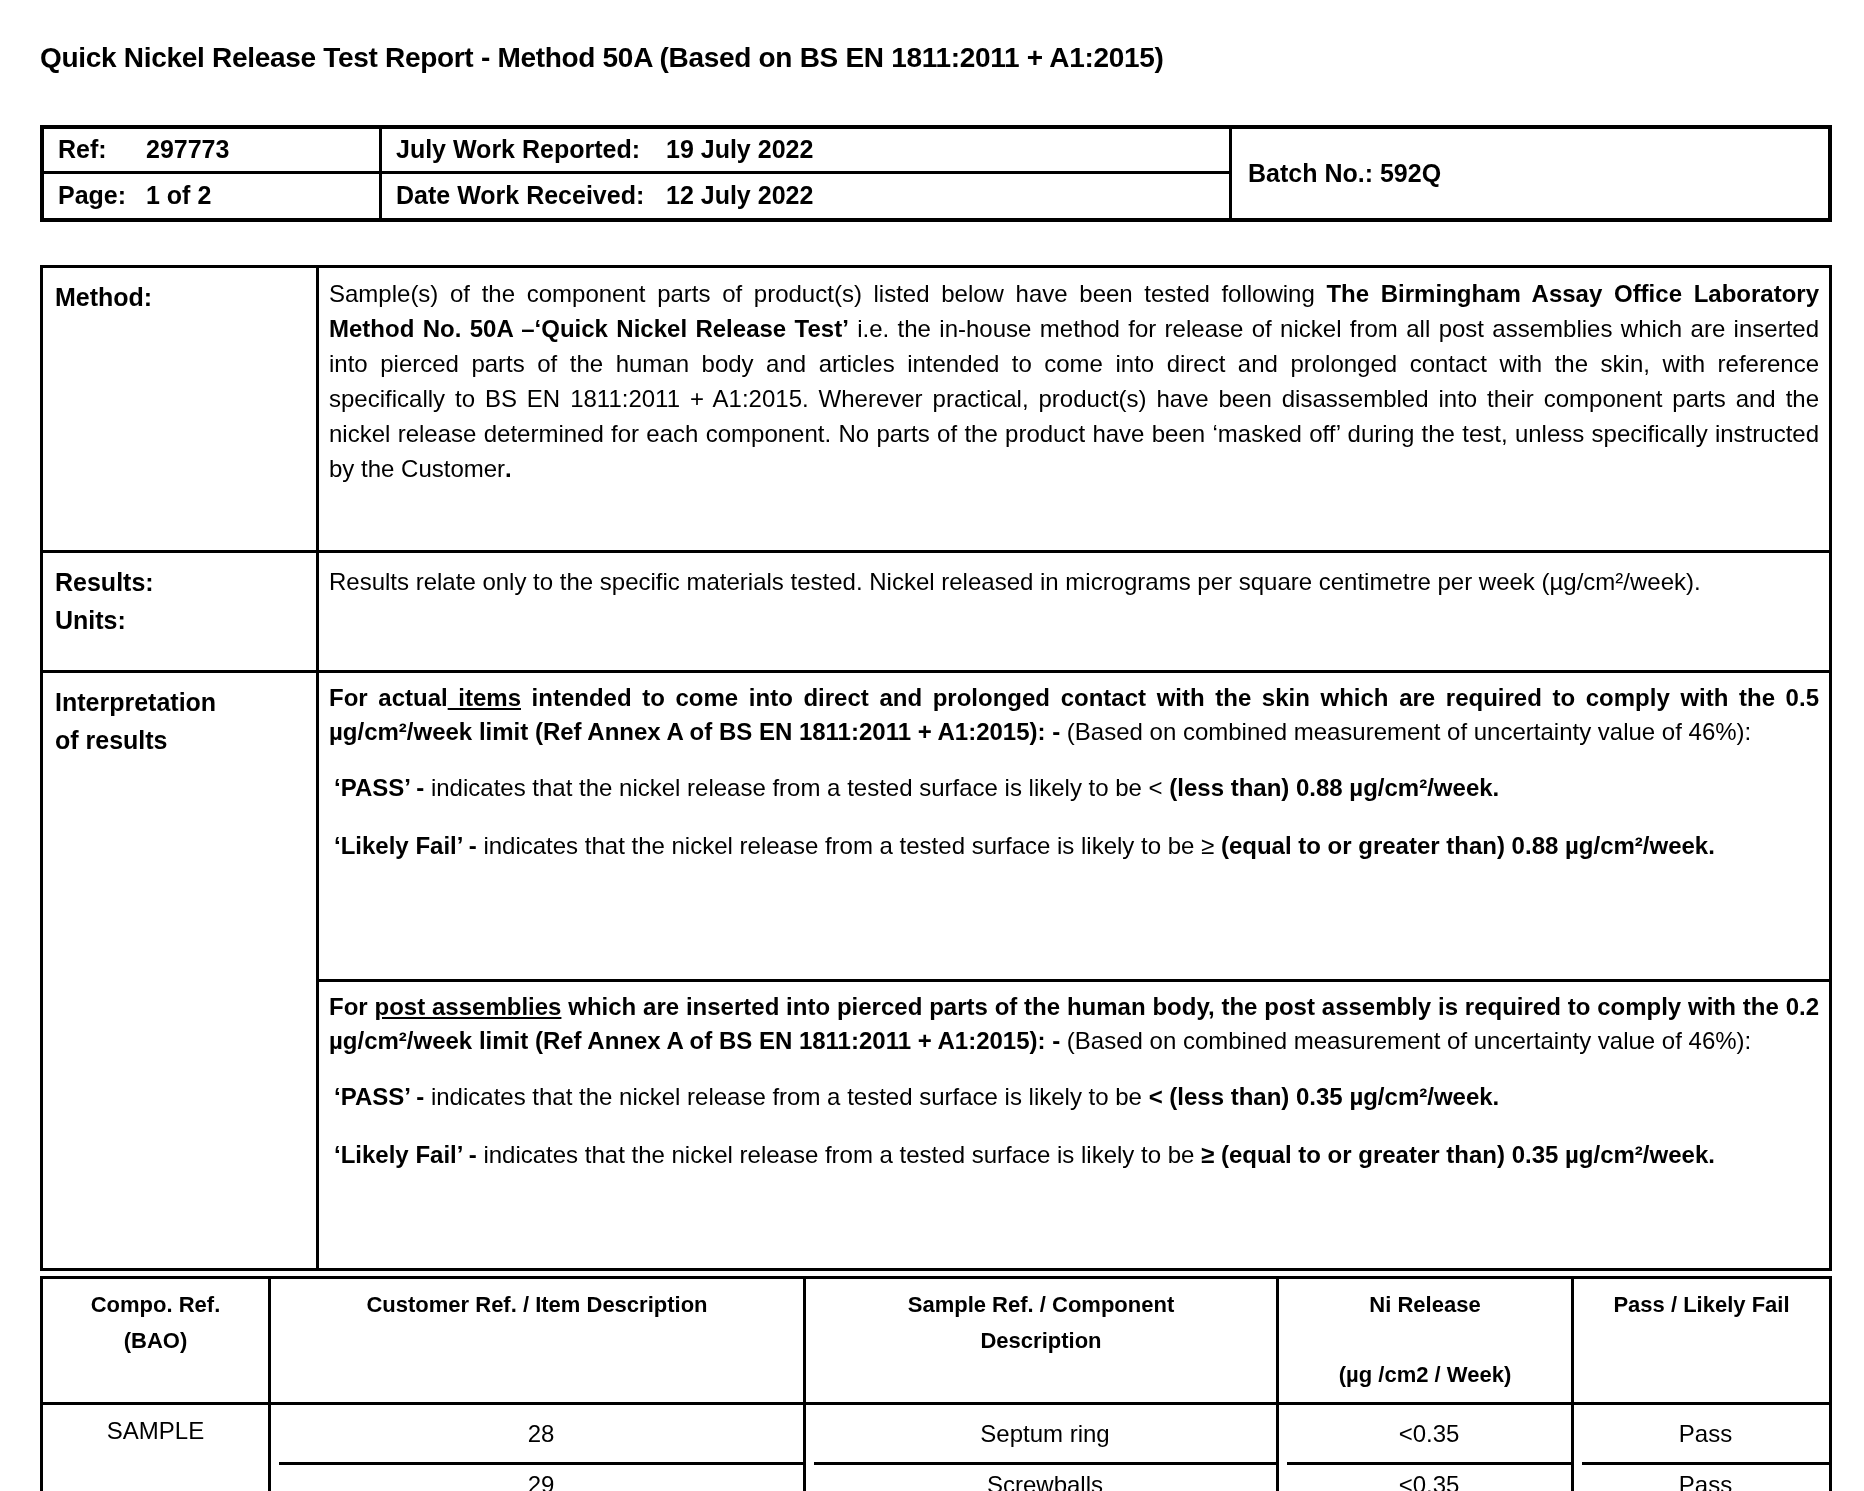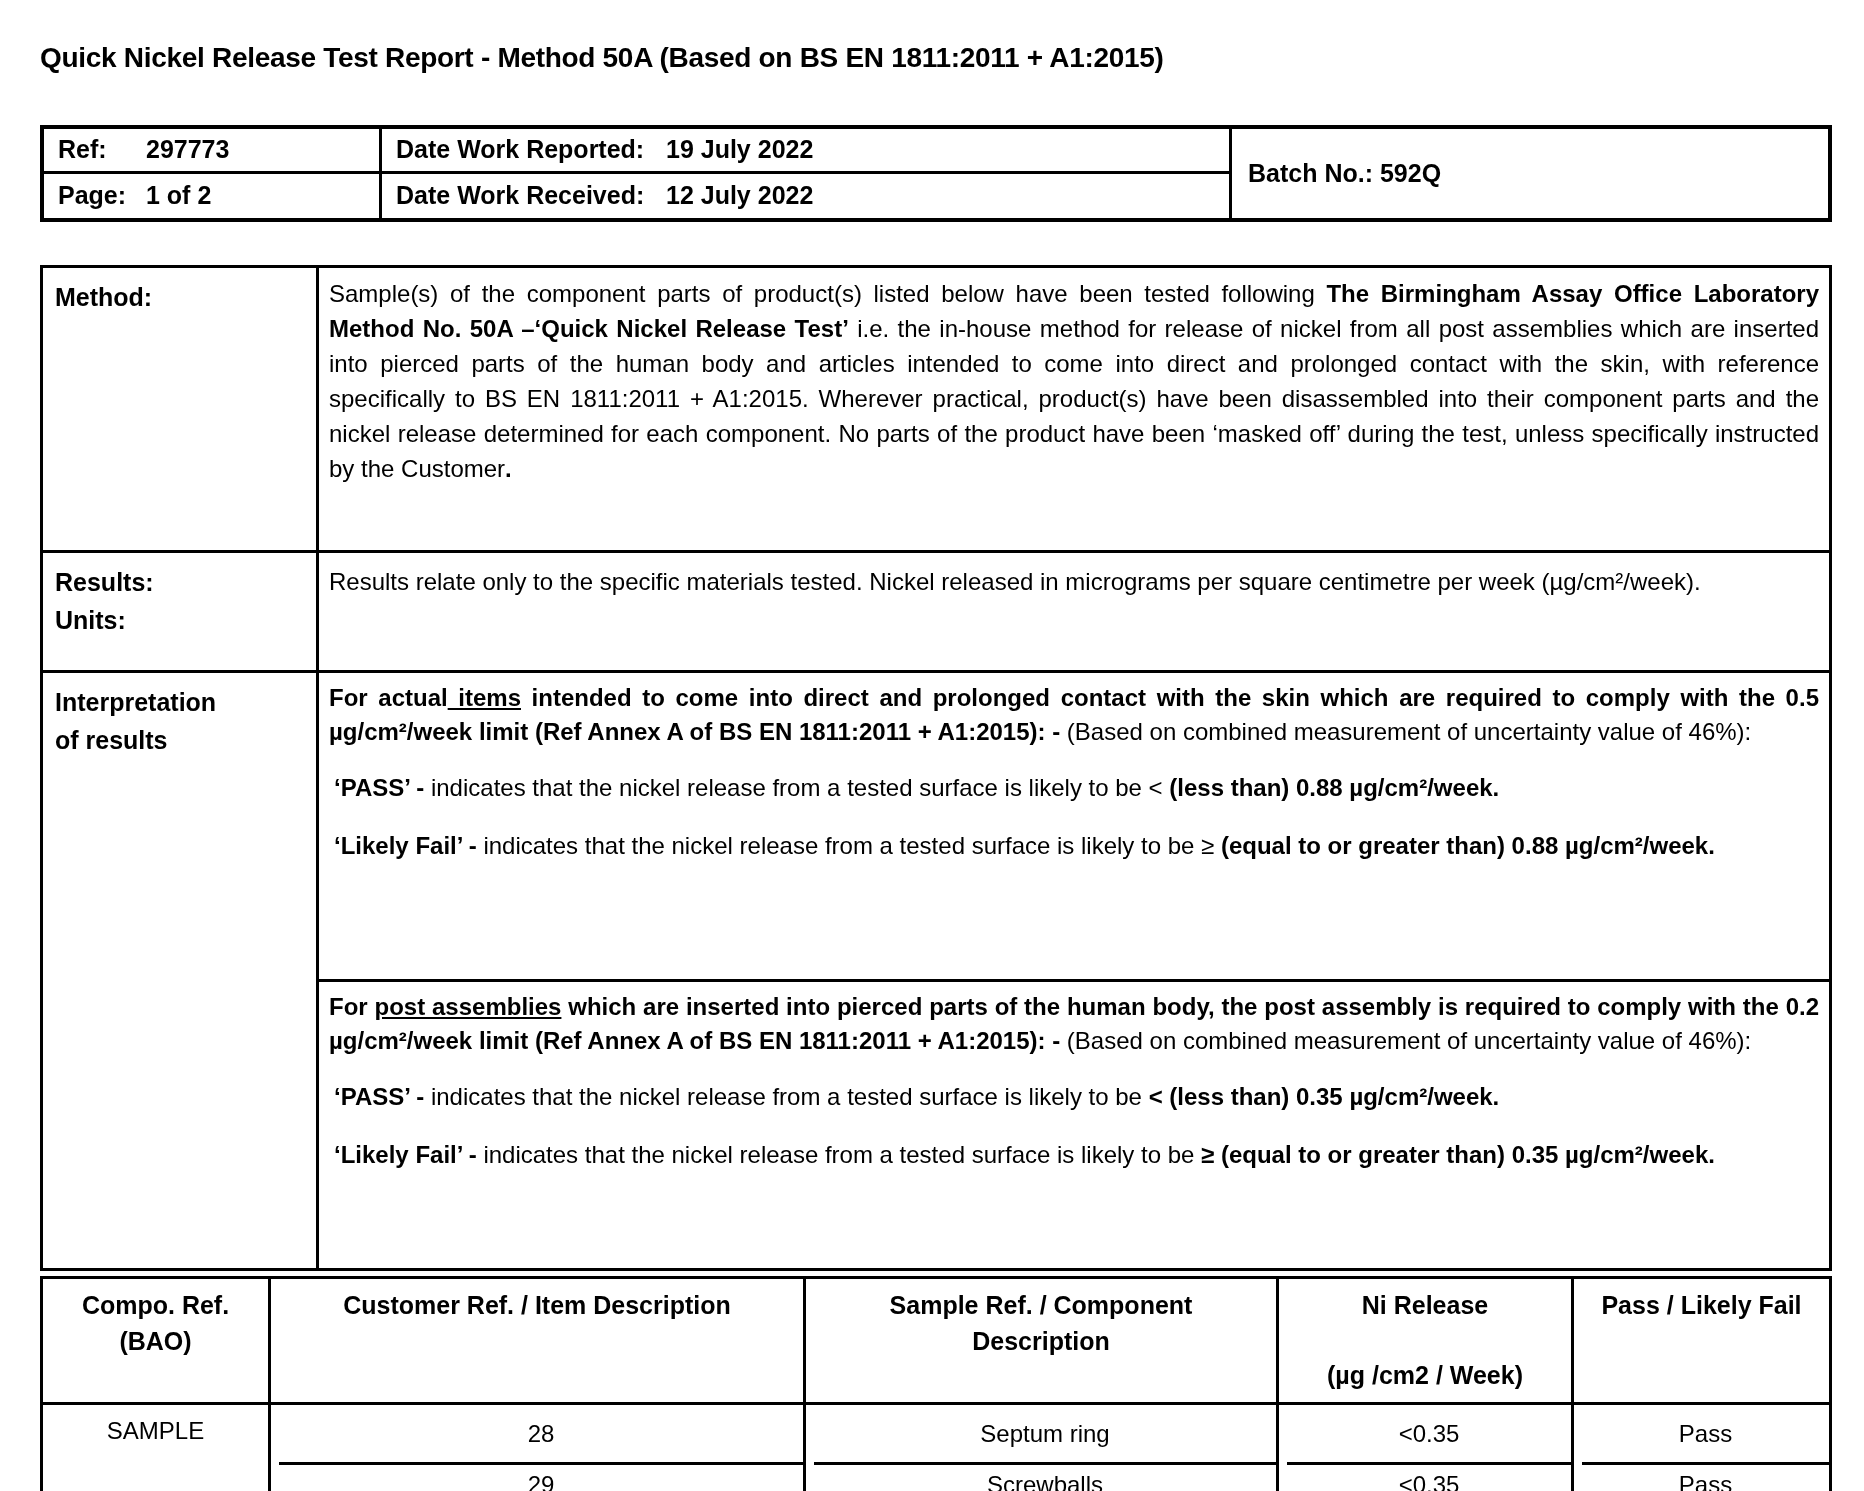--- a/index.html
+++ b/index.html
@@ -38,40 +38,40 @@
   .interp-pass { margin-top:22px; padding-left:5px; }
   .interp-fail { margin-top:24px; padding-left:5px; }
 
   
   .results-table { position:absolute; left:40px; top:1276px; width:1792px; height:300px;
     border:3px solid #000; display:grid; grid-template-columns:228px 535px 473px 295px 1fr;
     grid-template-rows:126px 60px 1fr; }
   .rt-cell { border-right:3px solid #000; }
   .rt-lastcol { border-right:none; }
   .rt-hline { border-bottom:3px solid #000; }
-  .rt-head { font-size:25px; font-weight:bold; text-align:center; padding-top:8px; line-height:36px; }
+  .rt-head { font-size:22px; font-weight:bold; text-align:center; padding-top:8px; line-height:36px; }
   .rt-ni-sub { margin-top:34px; font-weight:bold; }
   .rt-data { font-size:24px; display:flex; justify-content:center; align-items:center;margin-left:8px; }
   .rt-merged { grid-row:2 / 4; display:flex; justify-content:center; align-items:flex-start; padding-top:12px; font-size:24px; }
   .rt-row3 { align-items:flex-start; padding-top:6px; }
 </style>
 </head>
 <body>
 
 <div class="page">
 
   <div class="title">Quick Nickel Release Test Report - Method 50A (Based on BS EN 1811:2011 + A1:2015)</div>
 
   <div class="header-table">
     <div class="ht-cell ht-row1">
       <span class="ht-label-sm">Ref:</span>
       <span>297773</span>
     </div>
     <div class="ht-cell ht-row1">
-      <span class="ht-label-lg">Date Work Reported:</span>
+      <span class="ht-label-lg">July Work Reported:</span>
       <span>19 July 2022</span>
     </div>
     <div class="ht-cell ht-batch">
       <span>Batch No.: 592Q</span>
     </div>
     <div class="ht-cell">
       <span class="ht-label-sm">Page:</span>
       <span>1 of 2</span>
     </div>
     <div class="ht-cell">

